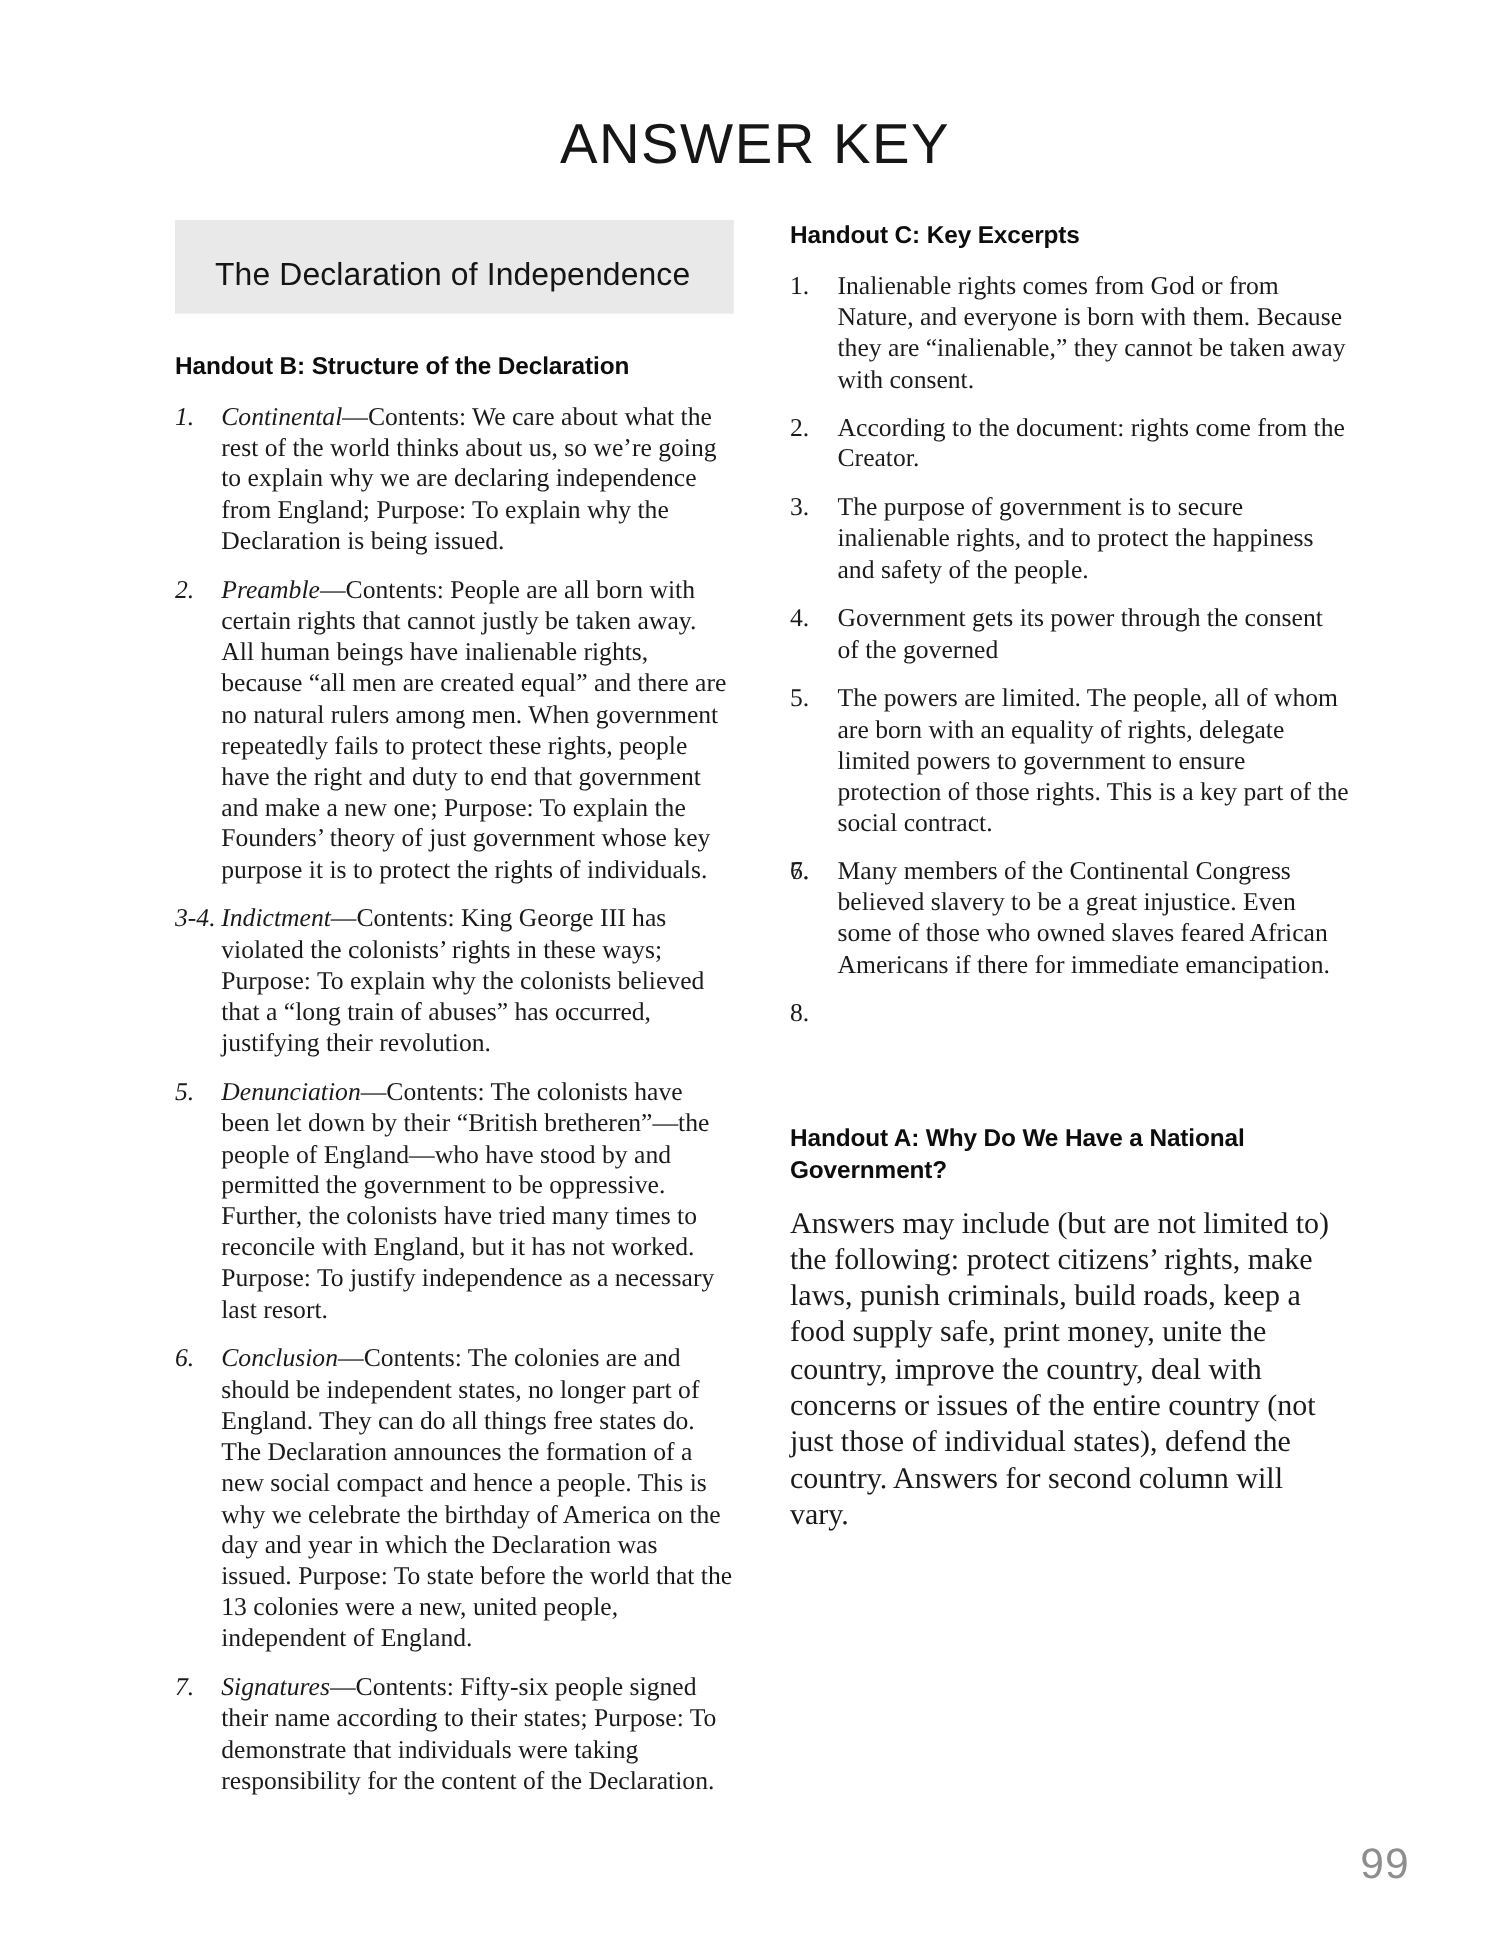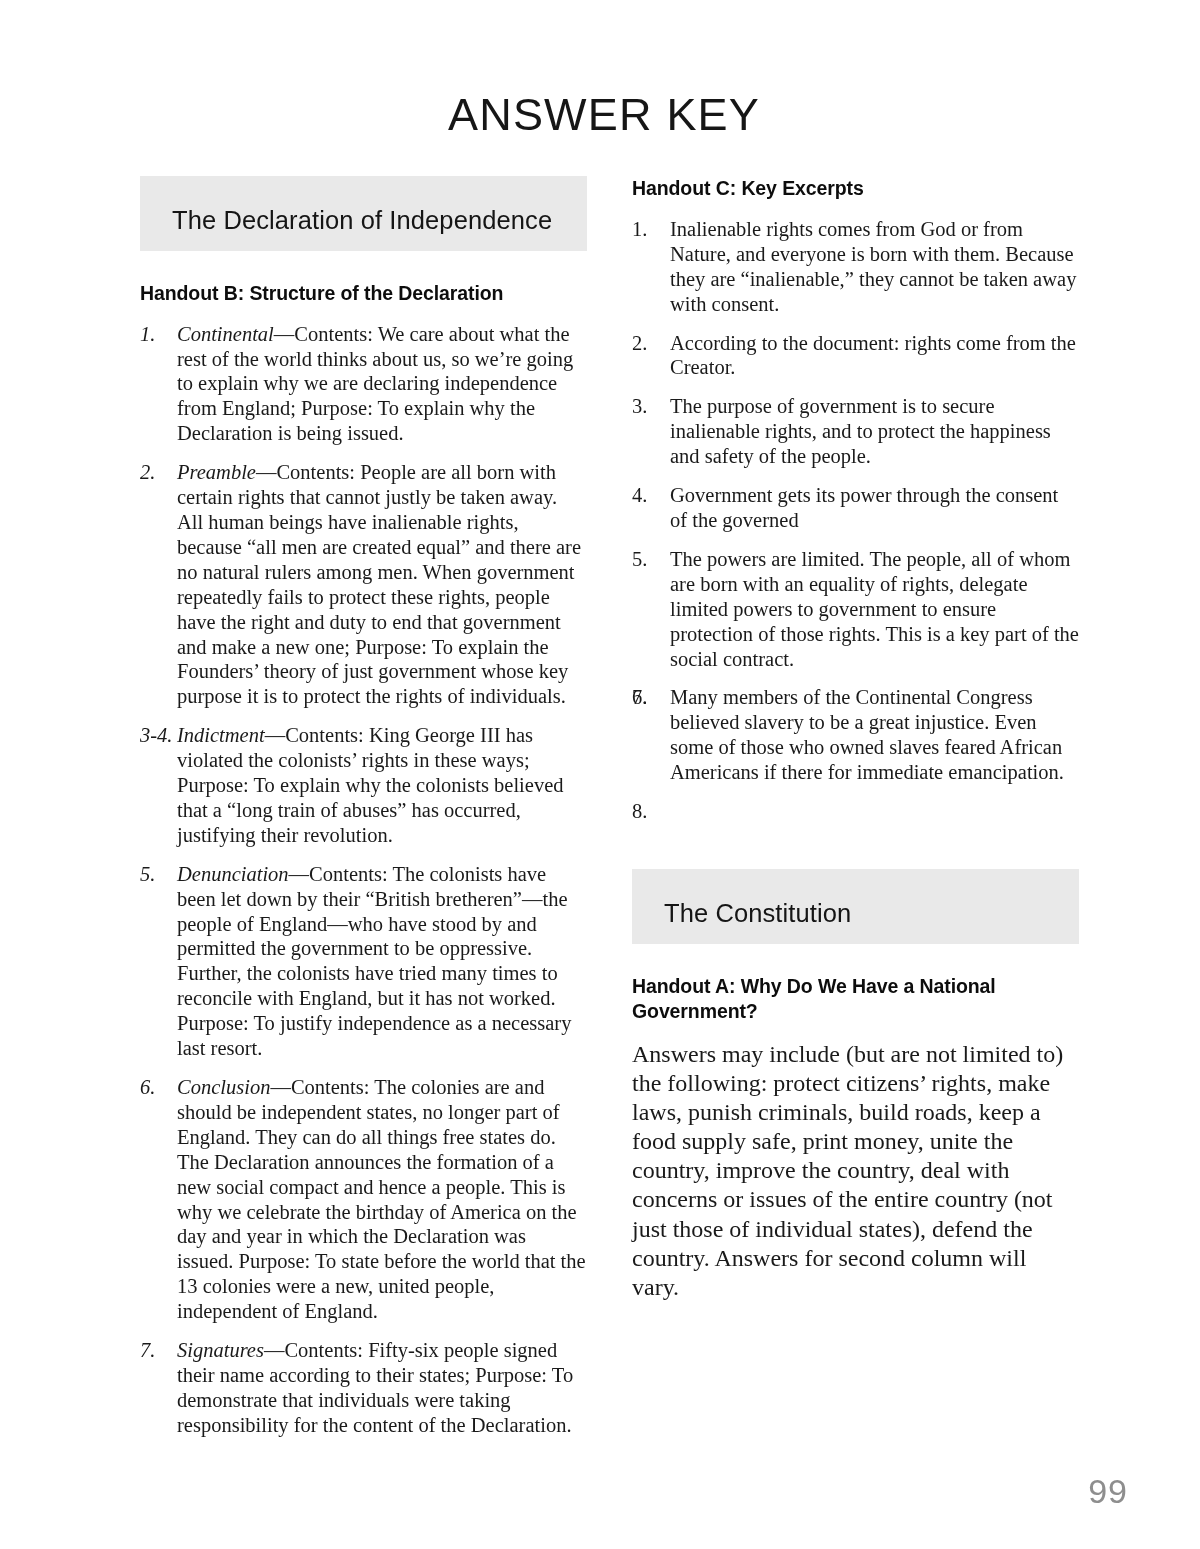--- a/index.html
+++ b/index.html
@@ -230,23 +230,20 @@
         </li>
 
         <li class="ans-item">
           <span class="num">8.</span>
         </li>
 
       </ol>
 
       <div class="sp-70"></div>
 
-      <div class="section-banner">
-        <div class="banner-text">The Constitution</div>
-      </div>
 
       <div class="sp-30"></div>
 
       <div class="handout-heading">Handout A: Why Do We Have a National Government?</div>
 
       <div class="sp-16"></div>
 
       <p class="body-para">Answers may include (but are not limited to) the following: protect citizens’ rights, make laws, punish criminals, build roads, keep a food supply safe, print money, unite the country, improve the country, deal with concerns or issues of the entire country (not just those of individual states), defend the country. Answers for second column will vary.</p>
     </div>
 

